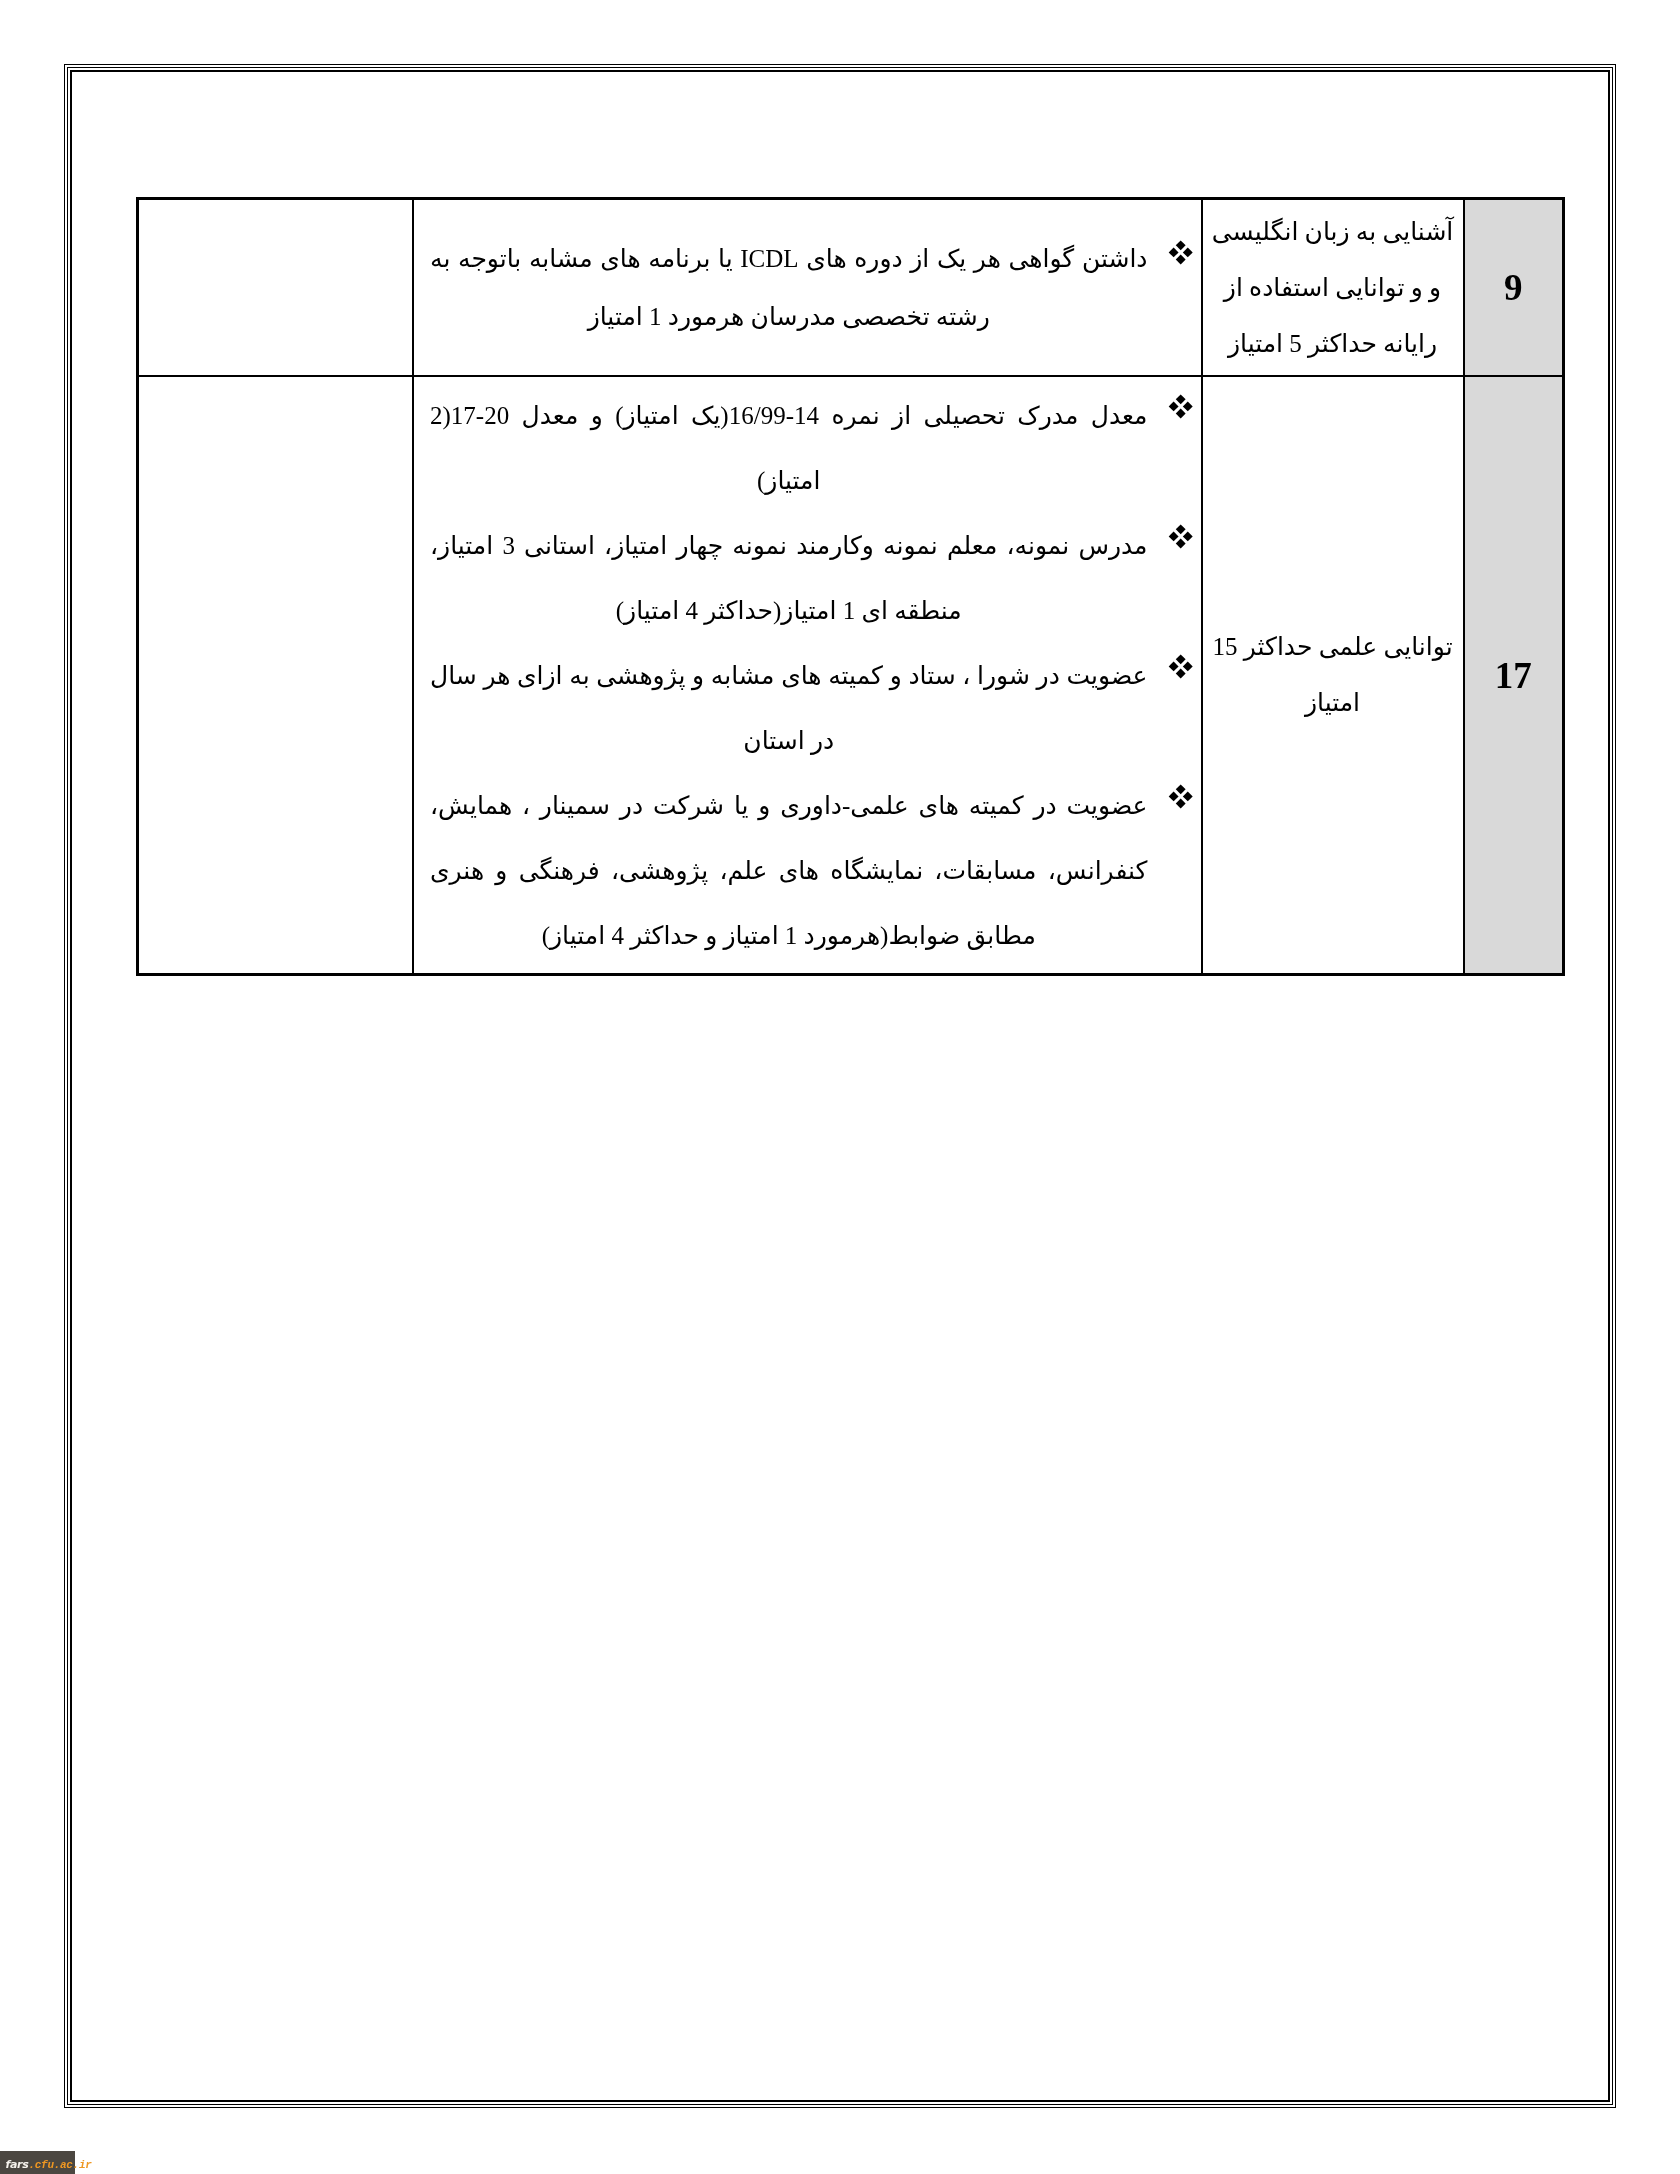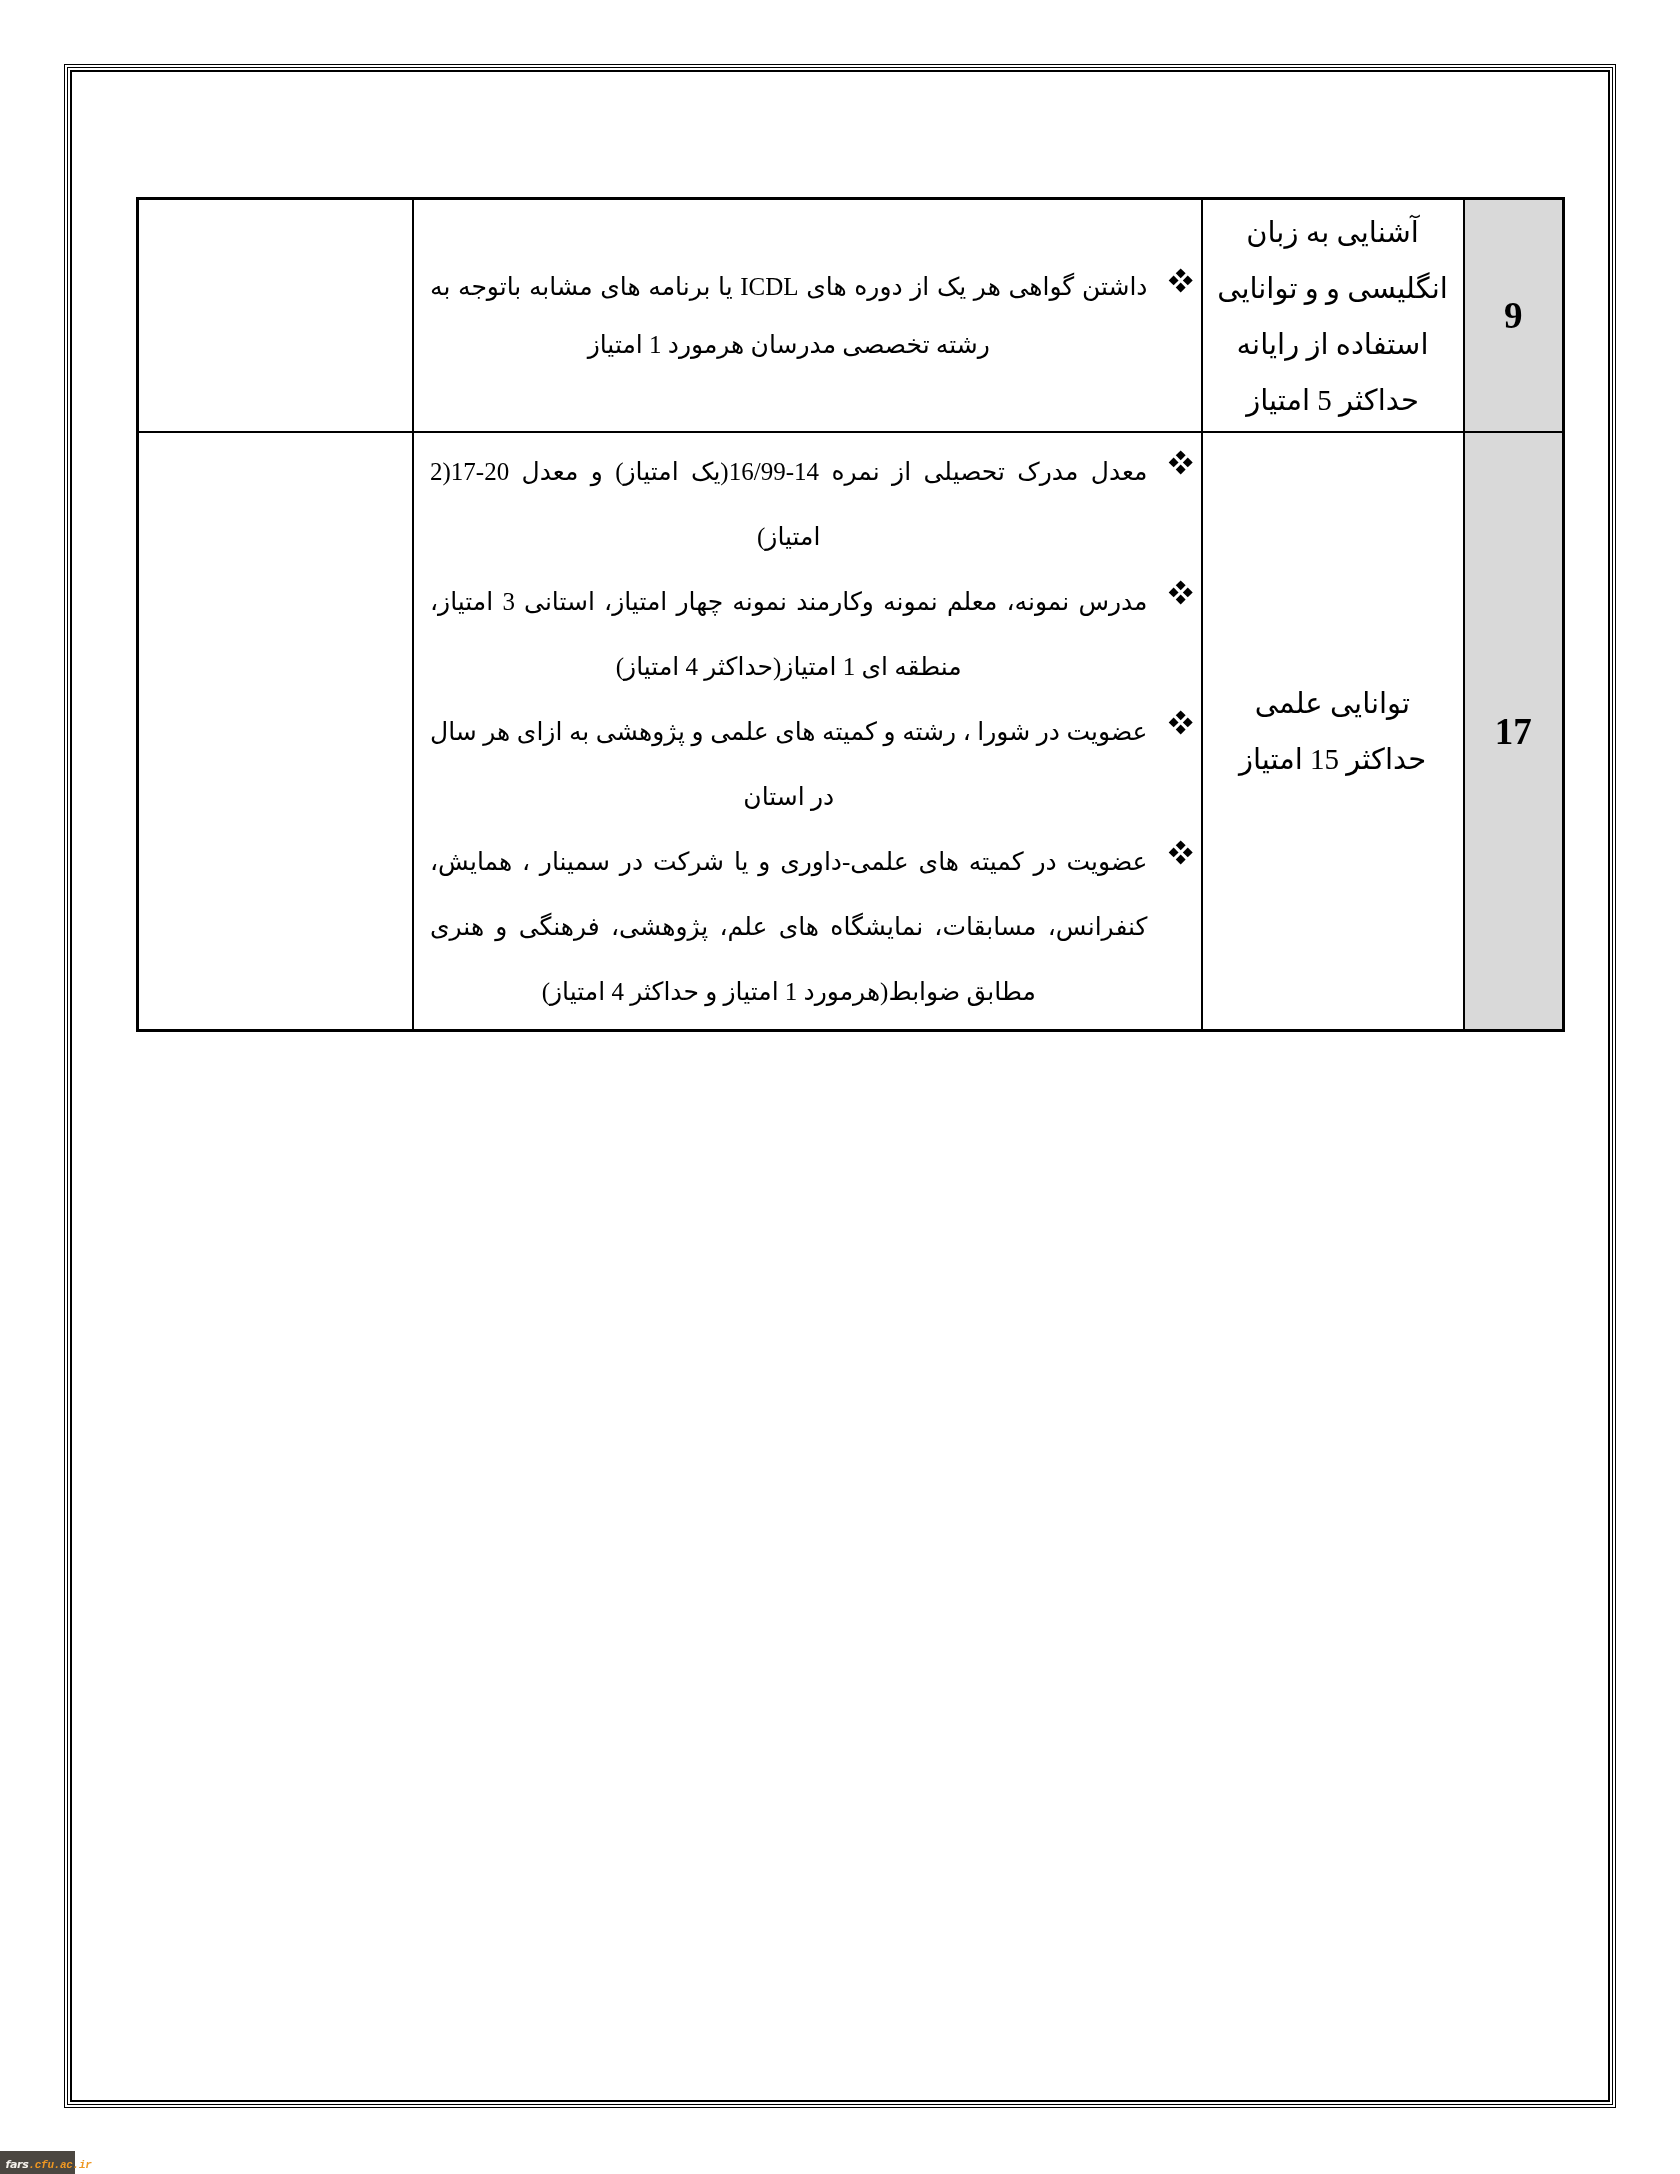--- a/index.html
+++ b/index.html
@@ -63,21 +63,21 @@
 
   td.num-cell {
     background:var(--number_col_bg);
     text-align:center;
     font-weight:bold;
     font-size:37px;
     font-family:"Liberation Serif","DejaVu Sans",serif;
   }
   td.cat-cell {
     text-align:center;
-    font-size:29px;
+    font-size:25px;
     line-height:56px;
     padding:3.7px 9.2px;
   }
   td.detail-cell { padding:5.5px 11px 5.5px 16.5px;margin-top:34px; }
 
   .bullet-item {
     display:flex;
     direction:rtl;
     align-items:flex-start;
   }
@@ -195,21 +195,21 @@
         </div>
         <div class="bullet-item">
           <span class="bullet-marker">
             <span class="diamond-cluster">
                 <i></i>
                 <i></i>
                 <i></i>
                 <i></i>
               </span>
           </span>
-          <div class="bullet-text">عضویت در شورا ، رشته و کمیته های علمی و پژوهشی به ازای هر سال در استان</div>
+          <div class="bullet-text">عضویت در شورا ، ستاد و کمیته های مشابه و پژوهشی به ازای هر سال در استان</div>
         </div>
         <div class="bullet-item">
           <span class="bullet-marker">
             <span class="diamond-cluster">
                 <i></i>
                 <i></i>
                 <i></i>
                 <i></i>
               </span>
           </span>

